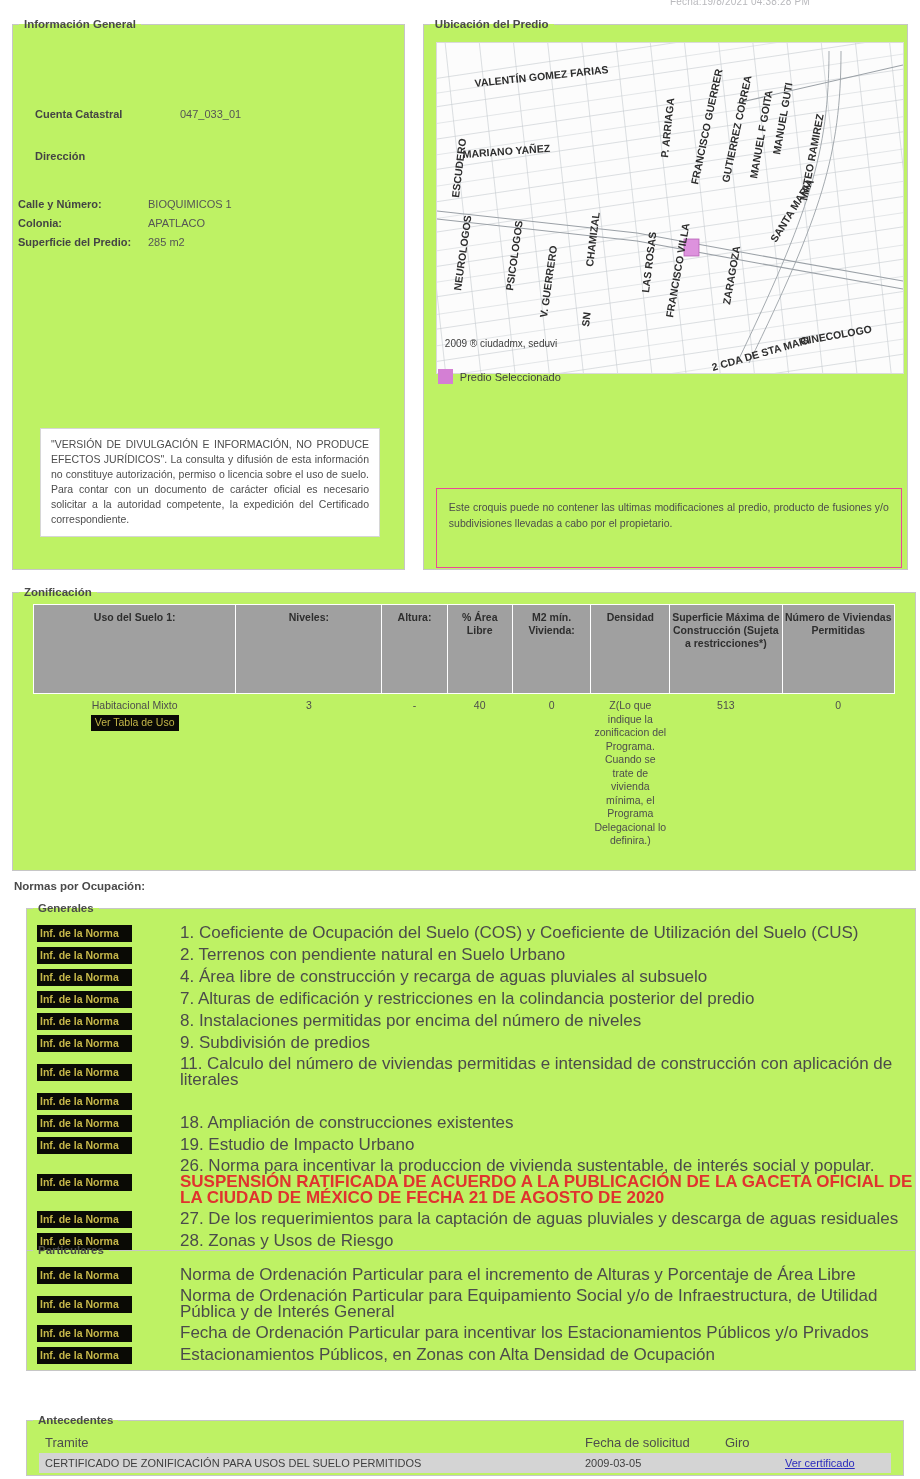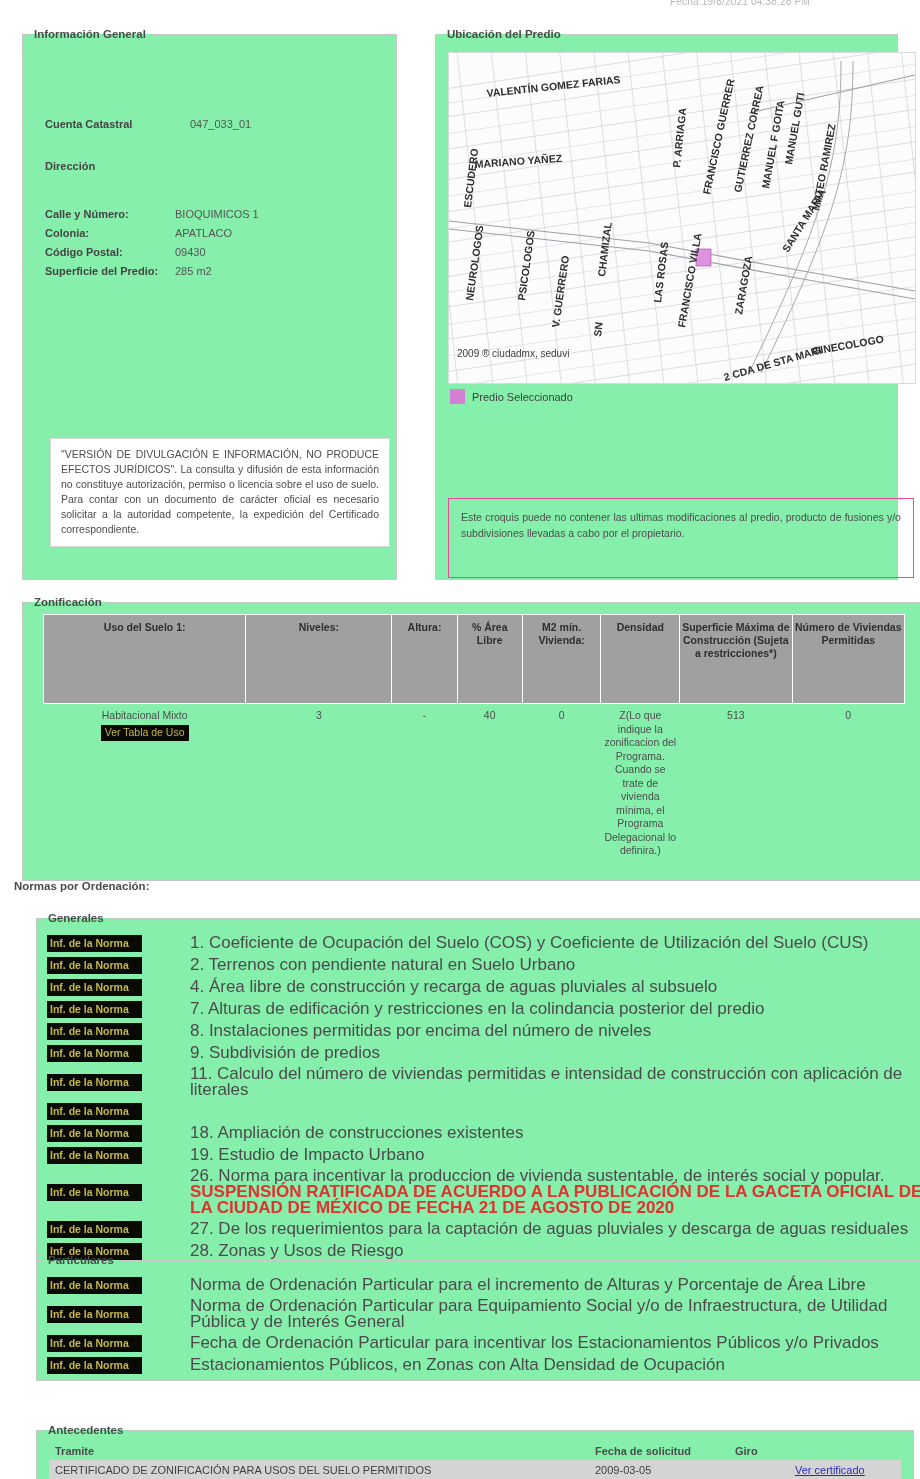--- a/index.html
+++ b/index.html
@@ -29,23 +29,23 @@
     right: 110px;
     font-size: 10px;
     color: #b9b9bd;
     letter-spacing: .2px;
     white-space: nowrap;
   }
 
   
   fieldset.gb {
     border: 1px solid #c6c6c6;
-    margin: 14px;
+    margin: 4px;
     padding: 0;
-    background: #86efac;
+    background: #bef264;
     box-sizing: border-box;
   }
   fieldset.gb > legend {
     font-size: 11.5px;
     font-weight: bold;
     color: #4a4a4a;
     padding: 0 5px;
     margin-left: 6px;
   }
 
@@ -66,21 +66,21 @@
     position: absolute; top: 78px; left: 22px; width: 350px;
     display: flex;
   }
   .cuenta-row .lbl { font-weight: bold; width: 145px; color: #444; }
   .cuenta-row .val { color: #555; }
   .direccion {
     position: absolute; top: 120px; left: 22px;
     font-weight: bold; color: #444;
   }
   .addr {
-    position: absolute; top: 165px; left: 22px; width: 360px;
+    position: absolute; top: 165px; left: 5px; width: 360px;
   }
   .addr .r { display: flex; line-height: 19px; }
   .addr .lbl { font-weight: bold; width: 130px; color: #444; }
   .addr .val { color: #555; }
 
   .disclaimer {
     position: absolute;
     top: 398px;
     left: 27px;
     width: 340px;
@@ -106,21 +106,21 @@
   .map-svg { position: absolute; top: 0; left: 0; }
   .map-credit {
     position: absolute;
     left: 8px; bottom: 24px;
     font-size: 10px;
     color: #3c3c3c;
     z-index: 5;
   }
   .legend {
     position: absolute;
-    top: 349px; left: 14px;
+    top: 339px; left: 14px;
     display: flex; align-items: center; gap: 7px;
   }
   .legend .sw {
     width: 15px; height: 15px; background: #d47fd4; display: block;
   }
   .legend .txt { font-size: 11px; color: #3f3f3f; }
   .map-note {
     position: absolute;
     top: 458px; left: 12px;
     width: 466px;
@@ -245,22 +245,22 @@
     height: 62px;
   }
   table.atab {
     width: 852px;
     border-collapse: collapse;
     margin: 6px auto 0 auto;
     table-layout: fixed;
   }
   table.atab th {
     text-align: left;
-    font-size: 11px;
-    font-weight: bold;
+    font-size: 13px;
+    font-weight: normal;
     color: #4d4d4d;
     padding: 3px 6px;
     background: transparent;
   }
   table.atab td {
     font-size: 11px;
     color: #3f3f3f;
     padding: 4px 6px;
     background: #d4d4d4;
   }
@@ -292,24 +292,20 @@
         <div class="direccion">Dirección</div>
 
         <div class="addr">
           <div class="r">
             <span class="lbl">Calle y Número:</span>
             <span class="val">BIOQUIMICOS 1</span>
           </div>
           <div class="r">
             <span class="lbl">Colonia:</span>
             <span class="val">APATLACO</span>
-          </div>
-          <div class="r">
-            <span class="lbl">Código Postal:</span>
-            <span class="val">09430</span>
           </div>
           <div class="r">
             <span class="lbl">Superficie del Predio:</span>
             <span class="val">285 m2</span>
           </div>
         </div>
 
         <div class="disclaimer">"VERSIÓN DE DIVULGACIÓN E INFORMACIÓN, NO PRODUCE EFECTOS JURÍDICOS". La consulta y difusión de esta información no constituye autorización, permiso o licencia sobre el uso de suelo. Para contar con un documento de carácter oficial es necesario solicitar a la autoridad competente, la expedición del Certificado correspondiente.</div>
       </div>
     </fieldset>
@@ -458,21 +454,21 @@
           <td>40</td>
           <td>0</td>
           <td>Z(Lo que indique la zonificacion del Programa. Cuando se trate de vivienda mínima, el Programa Delegacional lo definira.)</td>
           <td>513</td>
           <td>0</td>
         </tr>
       </tbody>
     </table>
   </fieldset>
 
-  <div class="normas-label">Normas por Ordenación:</div>
+  <div class="normas-label">Normas por Ocupación:</div>
 
   <fieldset class="gb generales">
     <legend>Generales</legend>
     <div class="norm-list">
       <div class="norm-row">
         <a class="btn-norma" href="#">Inf. de la Norma</a>
         <span class="norm-txt">1. Coeficiente de Ocupación del Suelo (COS) y Coeficiente de Utilización del Suelo (CUS)</span>
       </div>
       <div class="norm-row">
         <a class="btn-norma" href="#">Inf. de la Norma</a>

